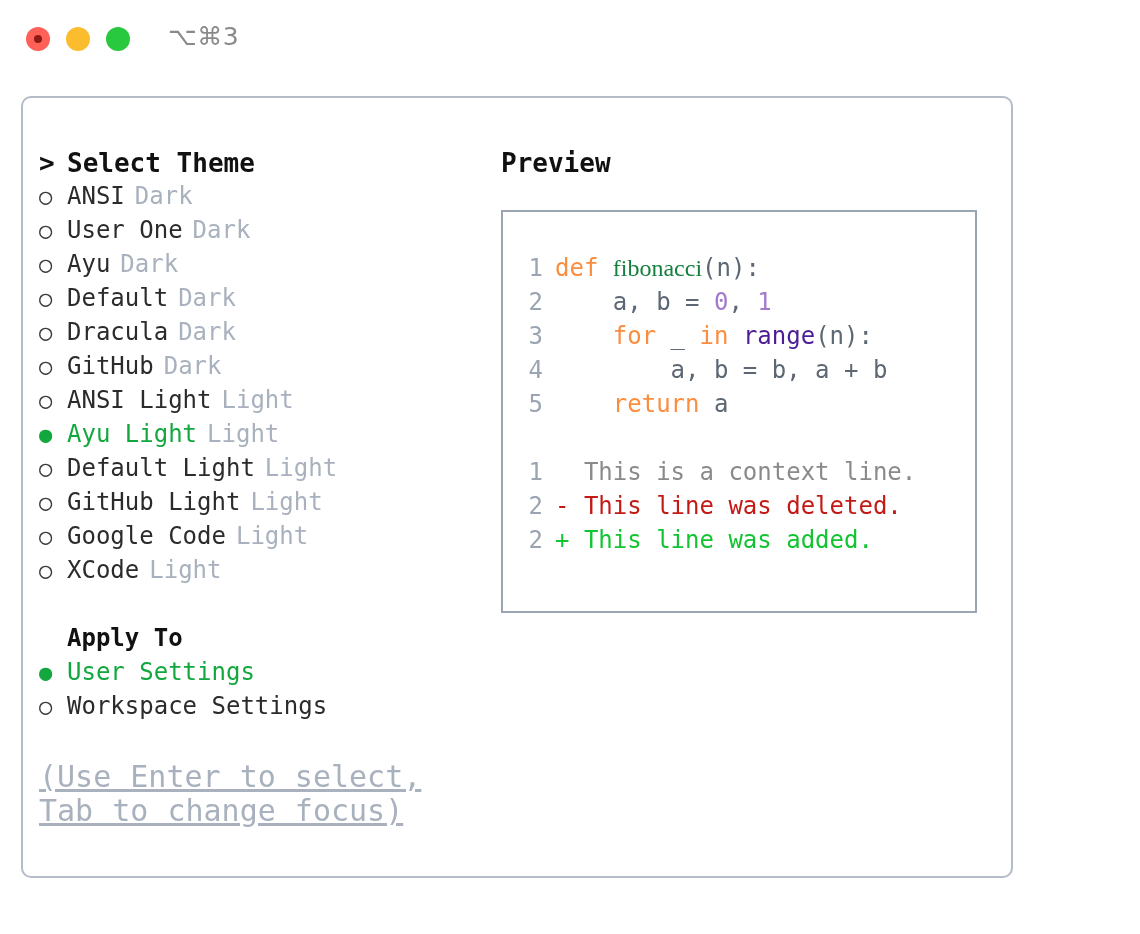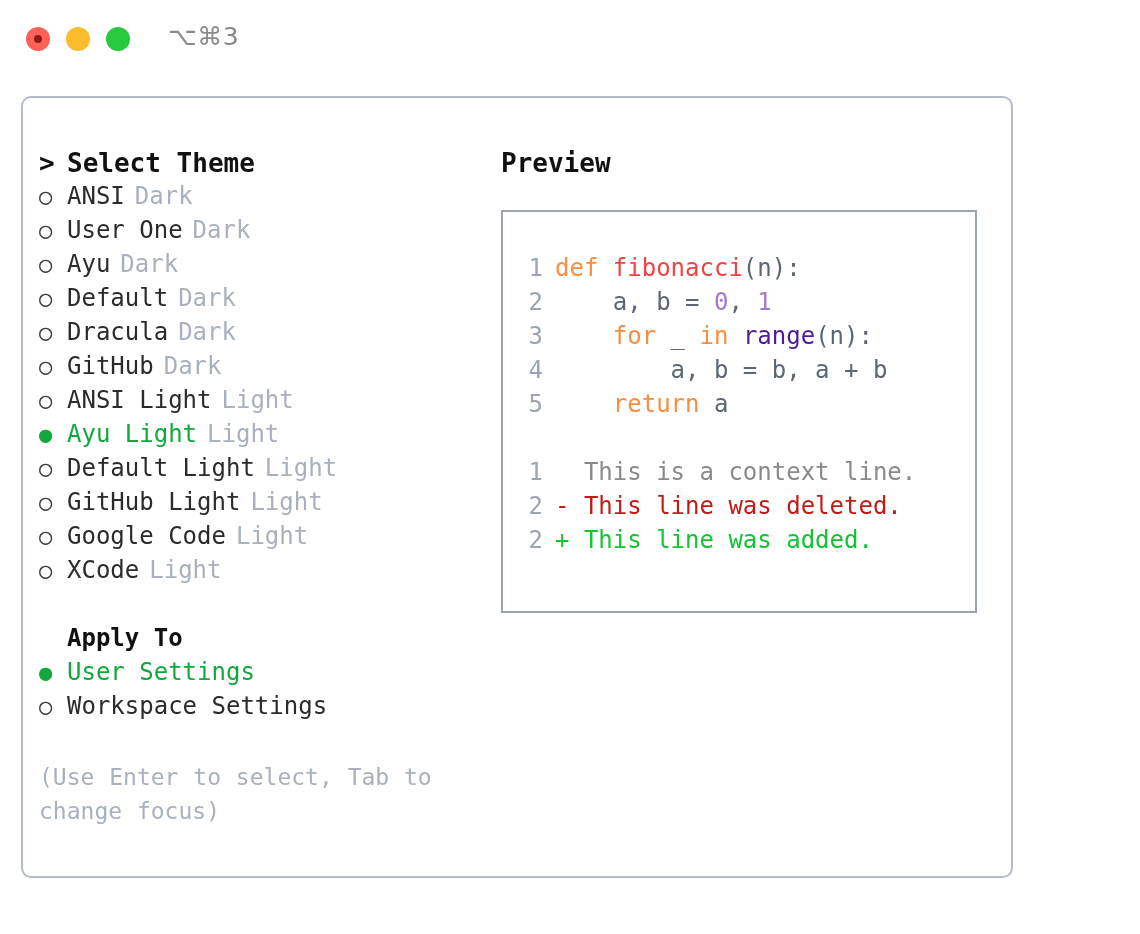--- a/index.html
+++ b/index.html
@@ -120,25 +120,26 @@
     width: 28px;
     flex: 0 0 28px;
     font-weight: bold;
     color: #111111;
   }
   #apply-heading {
     margin-top: 34px;
   }
   #hint {
     margin-top: 34px;
-    font-size: 23px;
+    font-size: 30px;
     line-height: 34px;
     color: #a8b1bd;
     width: 410px;
     word-spacing: 1px;
+    text-decoration: underline;
   }
 
   
   #right-col {
     position: absolute;
     left: 478px;
     top: 50px;
     width: 490px;
   }
   #preview-title {
@@ -167,21 +168,21 @@
     display: inline-block;
     width: 40px;
     flex: 0 0 40px;
     text-align: right;
     color: #9aa5b1;
     margin-right: 12px;
   }
   .spacer-line { height: 34px; }
 
   .tok-kw   { color: #fa8d3e; text-align: right; }
-  .tok-fn   { color: #ef4444; }
+  .tok-fn   { color: #15803d; font-family: Liberation Serif, serif; }
   .tok-bi   { color: #4c1d95; }
   .tok-num  { color: #a37acc; }
   .tok-pl   { color: #5c6773; }
   .tok-ctx  { color: #8a8a8a; }
   .tok-del  { color: #c41a16; }
   .tok-add  { color: #12c431; }
 </style>
 </head>
 <body>
 

